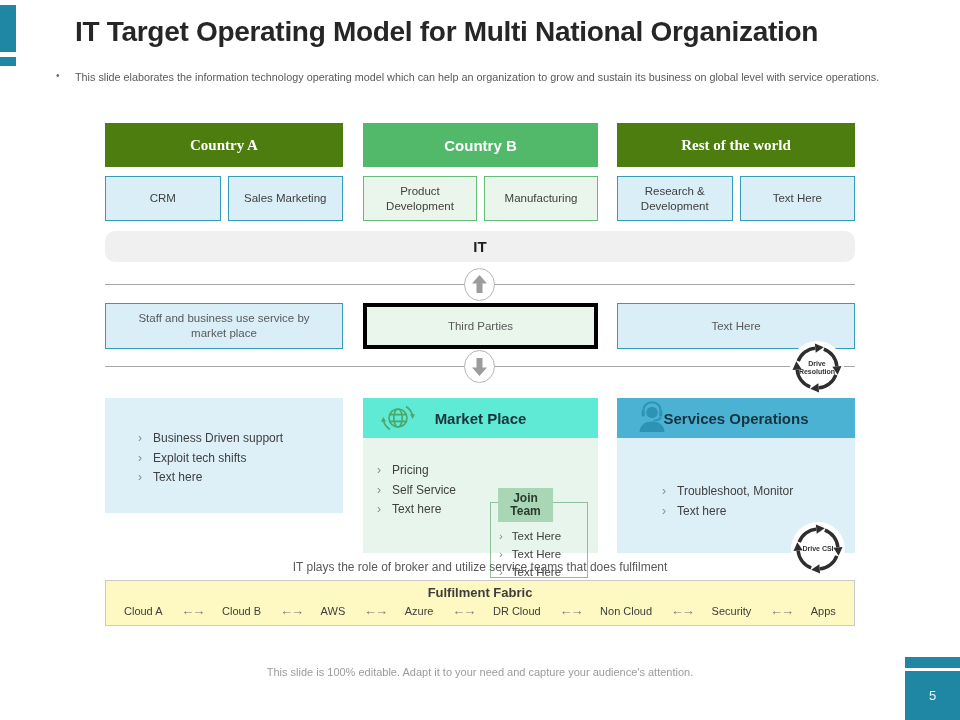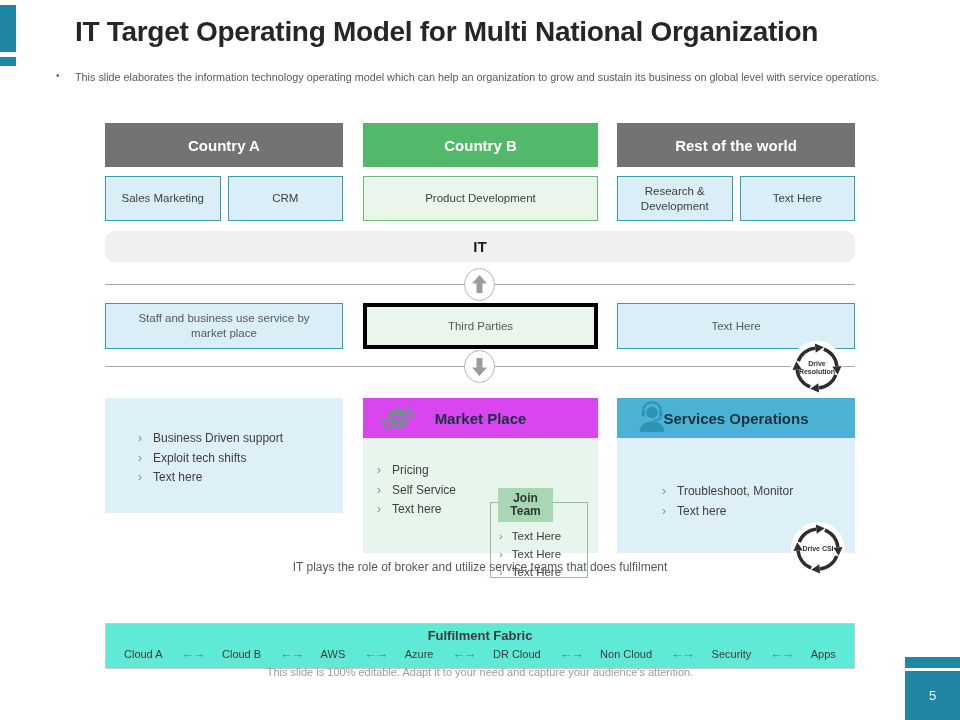--- a/index.html
+++ b/index.html
@@ -17,21 +17,21 @@
   .subtitle{position:absolute;left:75px;top:70px;width:810px;margin:0;
     font-size:10.8px;line-height:1.35;color:#595959;}
 
   
   .c1{left:105px;width:238px;}
   .c2{left:363px;width:235px;}
   .c3{left:617px;width:238px;}
 
   .hdr{position:absolute;top:123px;height:44px;display:flex;align-items:center;
     justify-content:center;color:#fff;font-weight:bold;font-size:15px;}
-  .hdr.teal{background:#737373;}
+  .hdr.teal{background:#4d7c0f;font-family:Liberation Serif, serif;}
   .hdr.green{background:#53b96a;}
 
   .subrow{position:absolute;top:176px;height:45px;display:flex;gap:7px;}
   .subbox{flex:1;display:flex;align-items:center;justify-content:center;text-align:center;
     font-size:11.5px;color:#404040;line-height:1.25;padding:2px 6px;box-sizing:border-box;}
   .subbox.teal{background:#d9eef6;border:1px solid #359cb8;}
   .subbox.green{background:#eaf5ec;border:1px solid #66bb76;}
 
   .it-band{position:absolute;left:105px;width:750px;top:231px;height:31px;background:#f0f0f0;
     display:flex;align-items:center;justify-content:center;font-weight:bold;font-size:15px;color:#1f1f1f;border-radius:10px;}
@@ -44,21 +44,21 @@
   .midbox{position:absolute;top:303px;height:46px;display:flex;align-items:center;
     justify-content:center;text-align:center;font-size:11.5px;color:#595959;line-height:1.3;
     box-sizing:border-box;padding:2px 14px;}
   .midbox.teal{background:#d9eef6;border:1px solid #359cb8;}
   .midbox.green{background:#eaf5ec;border:4px solid #000000;}
 
   
   .card{position:absolute;top:398px;height:155px;}
   .card-hdr{position:relative;height:40px;display:flex;align-items:center;justify-content:center;}
   .card-hdr.blue{background:#4bb2d4;}
-  .card-hdr.green2{background:#d946ef;}
+  .card-hdr.green2{background:#5eead4;}
   .card-hdr .ttl{font-weight:bold;font-size:15px;color:#17333e;}
   .card-icon{position:absolute;left:18px;top:3px;width:34px;height:34px;}
   .card-body{position:relative;height:115px;box-sizing:border-box;}
   .card-body.blue{background:#ddeff7;}
   .card-body.green{background:#e8f5ec;}
 
   .blist{list-style:none;margin:0;padding:0;}
   .blist li{display:flex;font-size:12px;color:#404040;line-height:1.38;margin-bottom:3px;}
   .blist .b{color:#8a8a8a;margin-right:11px;flex:none;}
 
@@ -79,22 +79,22 @@
   .badge{position:absolute;width:56px;height:56px;}
   .badge-res{left:789px;top:340px;}
   .badge-csi{left:790px;top:521px;}
   .badge svg{position:absolute;inset:0;}
   .badge-label{position:absolute;inset:0;display:flex;align-items:center;justify-content:center;
     text-align:center;font-size:7px;font-weight:bold;color:#333;line-height:1.15;padding:0 10px;}
 
   .broker{position:absolute;left:105px;width:750px;top:560px;text-align:center;
     font-size:12px;color:#595959;}
 
-  .fab{position:absolute;left:105px;width:750px;top:580px;height:46px;background:#5eead4;
-    border:1px solid #c9c9c9;box-sizing:border-box;margin-top:43px;}
+  .fab{position:absolute;left:105px;width:750px;top:580px;height:46px;background:#fef9c3;
+    border:1px solid #c9c9c9;box-sizing:border-box;}
   .fab-title{text-align:center;font-weight:bold;font-size:13px;color:#3d3d3d;margin-top:4px;}
   .fab-row{display:flex;align-items:center;justify-content:space-between;padding:3px 18px 0 18px;}
   .fab-item{font-size:11px;color:#3d3d3d;white-space:nowrap;}
   .fab-arrow{font-size:13px;color:#757575;letter-spacing:-2px;white-space:nowrap;}
 
   .footer{position:absolute;left:0;width:960px;top:666px;text-align:center;
     font-size:11px;color:#9b9b9b;}
 
   .page-bar{position:absolute;left:905px;top:657px;width:55px;height:11px;background:#1f87a4;}
   .page-block{position:absolute;left:905px;top:671px;width:55px;height:49px;background:#1f87a4;
@@ -110,25 +110,26 @@
 
   <h1 class="title">IT Target Operating Model for Multi National Organization</h1>
   <span class="subtitle-dot">•</span>
   <p class="subtitle">This slide elaborates the information technology operating model which can help an organization to grow and sustain its business on global level with service operations.</p>
 
   <div class="hdr teal c1">Country A</div>
   <div class="hdr green c2">Country B</div>
   <div class="hdr teal c3">Rest of the world</div>
 
   <div class="subrow c1">
+    <div class="subbox teal">CRM</div>
     <div class="subbox teal">Sales Marketing</div>
-    <div class="subbox teal">CRM</div>
   </div>
   <div class="subrow c2">
     <div class="subbox green">Product Development</div>
+    <div class="subbox green">Manufacturing</div>
   </div>
   <div class="subrow c3">
     <div class="subbox teal">Research &amp; Development</div>
     <div class="subbox teal">Text Here</div>
   </div>
 
   <div class="it-band">IT</div>
 
   <div class="hline l1"></div>
   <div class="flow-circle fc-up">

